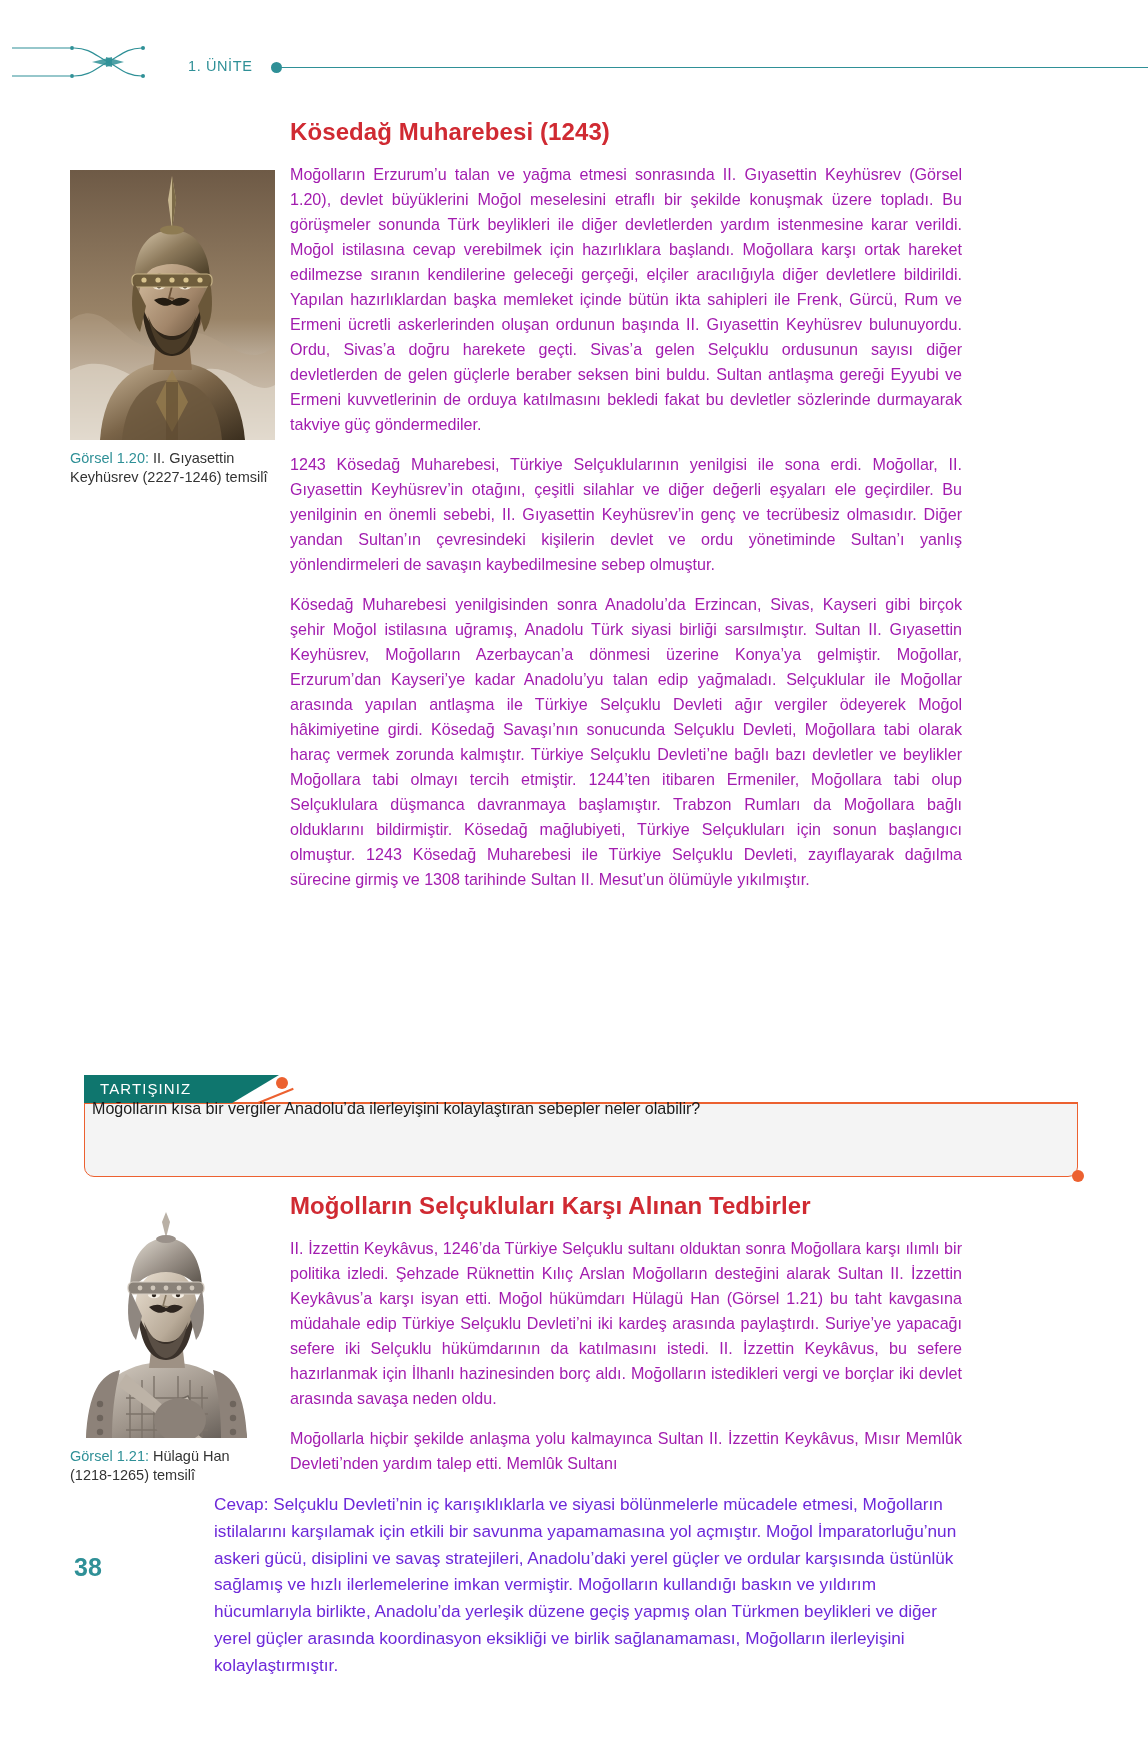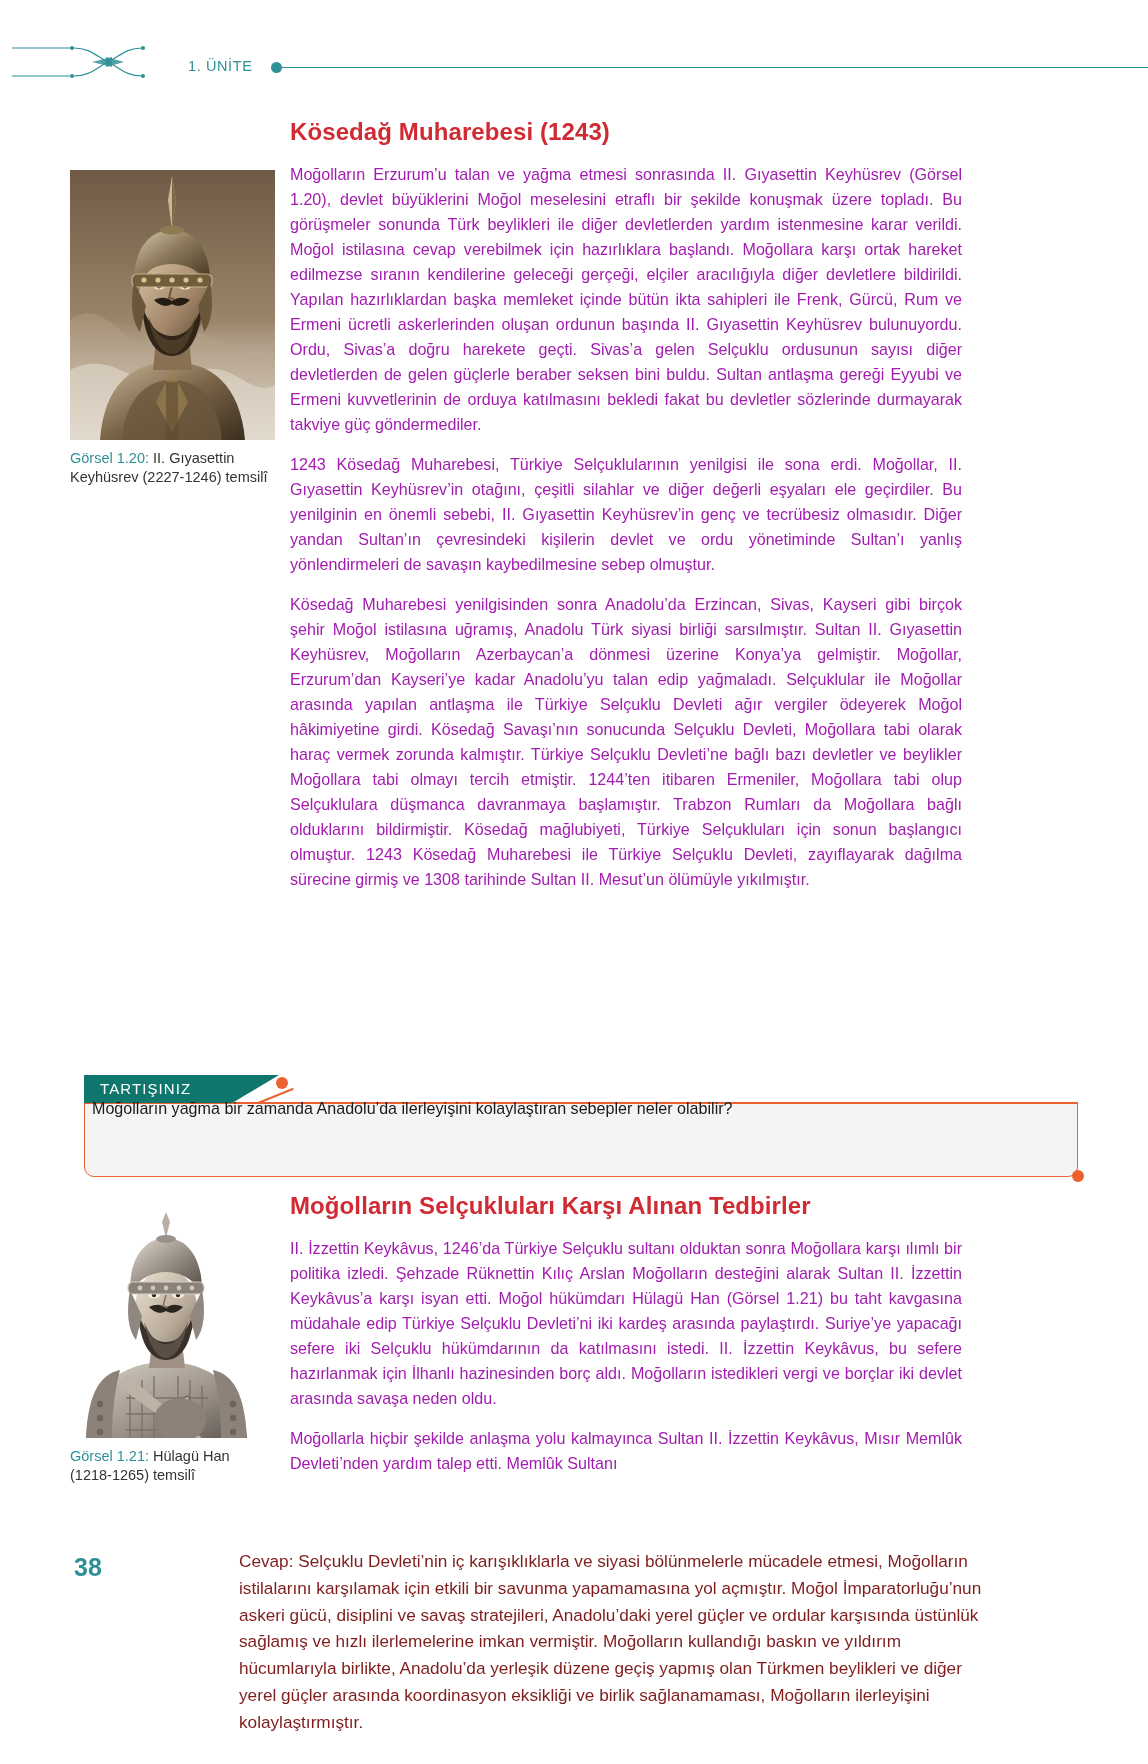--- a/index.html
+++ b/index.html
@@ -203,26 +203,25 @@
     position: absolute;
     left: 74px;
     top: 1553px;
     font-size: 25px;
     font-weight: bold;
     color: #2f9097;
   }
   .answer-block {
     position: absolute;
     left: 214px;
-    top: 1548px;
+    top: 1491px;
     width: 760px;
     font-size: 17.2px;
     line-height: 1.56;
-    color: #7f1d1d;
-    margin-left: 25px;
+    color: #6d28d9;
   }
 
   
   .illus {
     display: block;
     background: #ffffff;
   }
 </style>
 </head>
 <body>
@@ -335,21 +334,21 @@
   <p class="body-par">1243 Kösedağ Muharebesi, Türkiye Selçuklularının yenilgisi ile sona erdi. Moğollar, II. Gıyasettin Keyhüsrev’in otağını, çeşitli silahlar ve diğer değerli eşyaları ele geçirdiler. Bu yenilginin en önemli sebebi, II. Gıyasettin Keyhüsrev’in genç ve tecrübesiz olmasıdır. Diğer yandan Sultan’ın çevresindeki kişilerin devlet ve ordu yönetiminde Sultan’ı yanlış yönlendirmeleri de savaşın kaybedilmesine sebep olmuştur.</p>
   <p class="body-par">Kösedağ Muharebesi yenilgisinden sonra Anadolu’da Erzincan, Sivas, Kayseri gibi birçok şehir Moğol istilasına uğramış, Anadolu Türk siyasi birliği sarsılmıştır. Sultan II. Gıyasettin Keyhüsrev, Moğolların Azerbaycan’a dönmesi üzerine Konya’ya gelmiştir. Moğollar, Erzurum’dan Kayseri’ye kadar Anadolu’yu talan edip yağmaladı. Selçuklular ile Moğollar arasında yapılan antlaşma ile Türkiye Selçuklu Devleti ağır vergiler ödeyerek Moğol hâkimiyetine girdi. Kösedağ Savaşı’nın sonucunda Selçuklu Devleti, Moğollara tabi olarak haraç vermek zorunda kalmıştır. Türkiye Selçuklu Devleti’ne bağlı bazı devletler ve beylikler Moğollara tabi olmayı tercih etmiştir. 1244’ten itibaren Ermeniler, Moğollara tabi olup Selçuklulara düşmanca davranmaya başlamıştır. Trabzon Rumları da Moğollara bağlı olduklarını bildirmiştir. Kösedağ mağlubiyeti, Türkiye Selçukluları için sonun başlangıcı olmuştur. 1243 Kösedağ Muharebesi ile Türkiye Selçuklu Devleti, zayıflayarak dağılma sürecine girmiş ve 1308 tarihinde Sultan II. Mesut’un ölümüyle yıkılmıştır.</p>
 </div>
 
 <div class="discuss-block">
   <div class="discuss-body"></div>
   <div class="discuss-topline"></div>
   <div class="discuss-tab">TARTIŞINIZ</div>
   <div class="tab-leader"></div>
   <div class="tab-dot"></div>
-  <div class="discuss-text">Moğolların yağma bir zamanda Anadolu’da ilerleyişini kolaylaştıran sebepler neler olabilir?</div>
+  <div class="discuss-text">Moğolların kısa bir vergiler Anadolu’da ilerleyişini kolaylaştıran sebepler neler olabilir?</div>
   <div class="discuss-enddot"></div>
 </div>
 
 <div class="left-col-2">
 
   <svg class="figure-img illus" viewBox="0 0 193 230" xmlns="http://www.w3.org/2000/svg">
     <defs>
       <linearGradient id="helmB" x1="0" y1="0" x2="1" y2="1">
         <stop offset="0%" stop-color="#e3ddd3"></stop>
         <stop offset="50%" stop-color="#9a9188"></stop>

